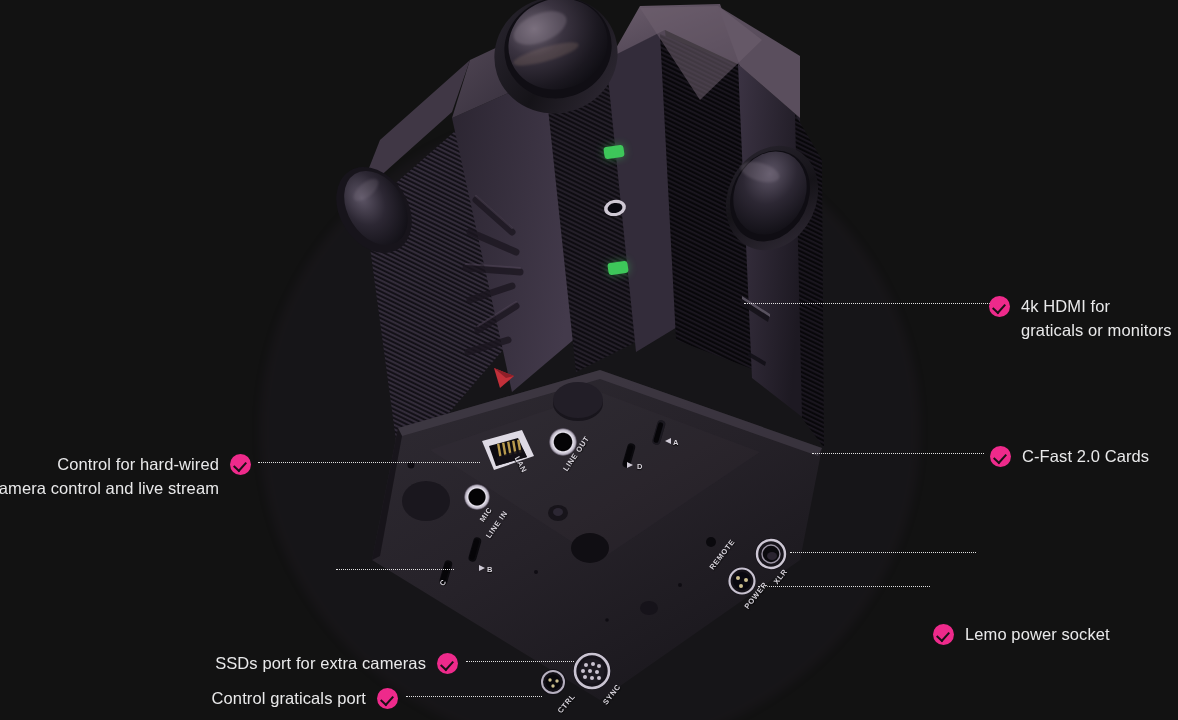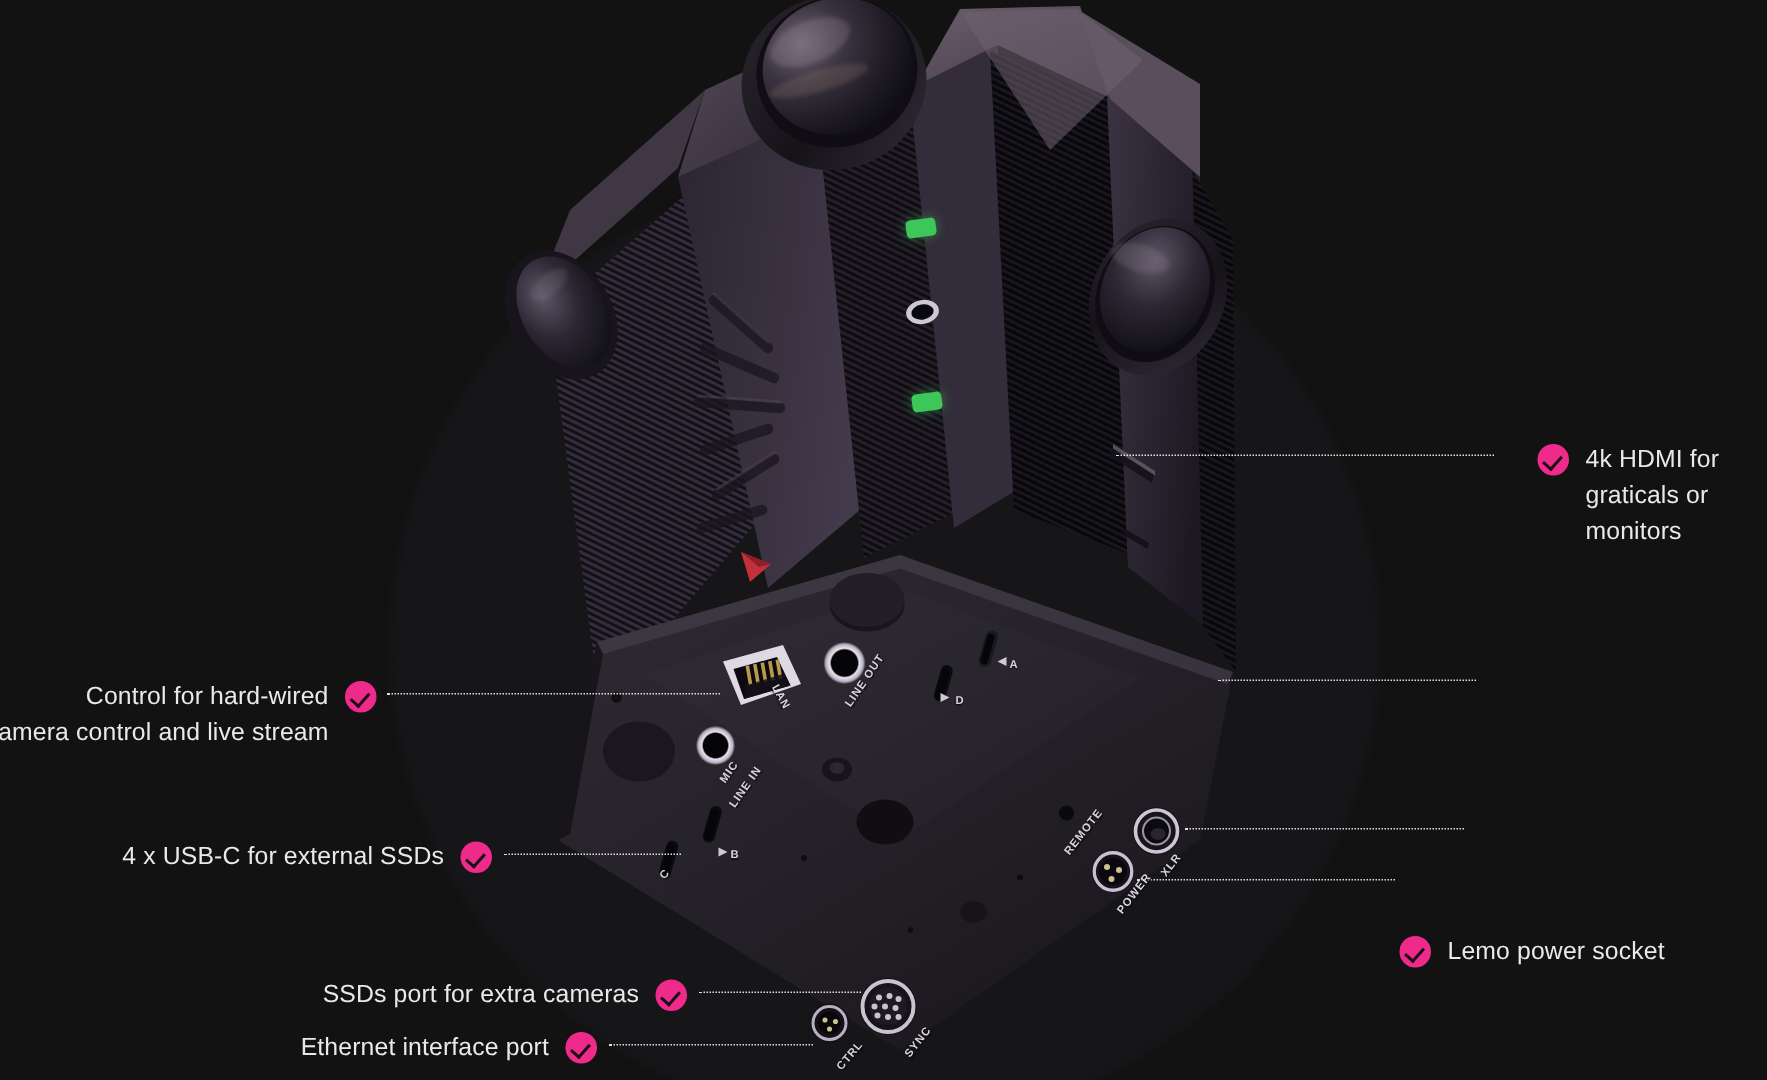--- a/index.html
+++ b/index.html
@@ -371,45 +371,45 @@
   <div class="port-label" style="left:673px; top:438px;">A</div>
   <div class="port-label" style="left:487px; top:565px;">B</div>
   <div class="port-label" style="left:440px; top:578px; transform:rotate(-50deg);">C</div>
   <div class="port-label" style="left:637px; top:462px;">D</div>
   <div class="port-label" style="left:704px; top:550px; transform:rotate(-52deg);">REMOTE</div>
   <div class="port-label" style="left:772px; top:572px; transform:rotate(-52deg);">XLR</div>
   <div class="port-label" style="left:740px; top:591px; transform:rotate(-52deg);">POWER</div>
   <div class="port-label" style="left:555px; top:699px; transform:rotate(-50deg);">CTRL</div>
   <div class="port-label" style="left:600px; top:690px; transform:rotate(-52deg);">SYNC</div>
 
-  <div class="callout right" style="left:1025px; top:294px;">
+  <div class="callout right" style="left:989px; top:294px;">
     <span class="badge"></span>
     <span class="callout-text"><span>4k HDMI for</span><br><span>graticals or monitors</span></span>
   </div>
 
+  <div class="callout right" style="left:990px; top:444px;">
+    <span class="badge"></span>
+    <span class="callout-text">C-Fast 2.0 Cards</span>
+  </div>
 
 
   <div class="callout right" style="left:933px; top:576px;margin-top:46px;">
     <span class="badge"></span>
     <span class="callout-text">Lemo power socket</span>
   </div>
 
   <div class="callout left" style="left:-14px; top:452px; width:265px;">
     <span class="callout-text"><span>Control for hard-wired</span><br><span>camera control and live stream</span></span>
     <span class="badge"></span>
   </div>
 
-  <div class="callout left" style="left:60px; top:559px; width:268px;">
-    <span class="callout-text">4 x USB-C for external SSDs</span>
-    <span class="badge"></span>
-  </div>
 
   <div class="callout left" style="left:190px; top:651px; width:268px;">
     <span class="callout-text">SSDs port for extra cameras</span>
     <span class="badge"></span>
   </div>
 
   <div class="callout left" style="left:130px; top:686px; width:268px;">
-    <span class="callout-text">Ethernet  interface port</span>
+    <span class="callout-text">Control  graticals port</span>
     <span class="badge"></span>
   </div>
 
 </div>
 
 </body></html>

